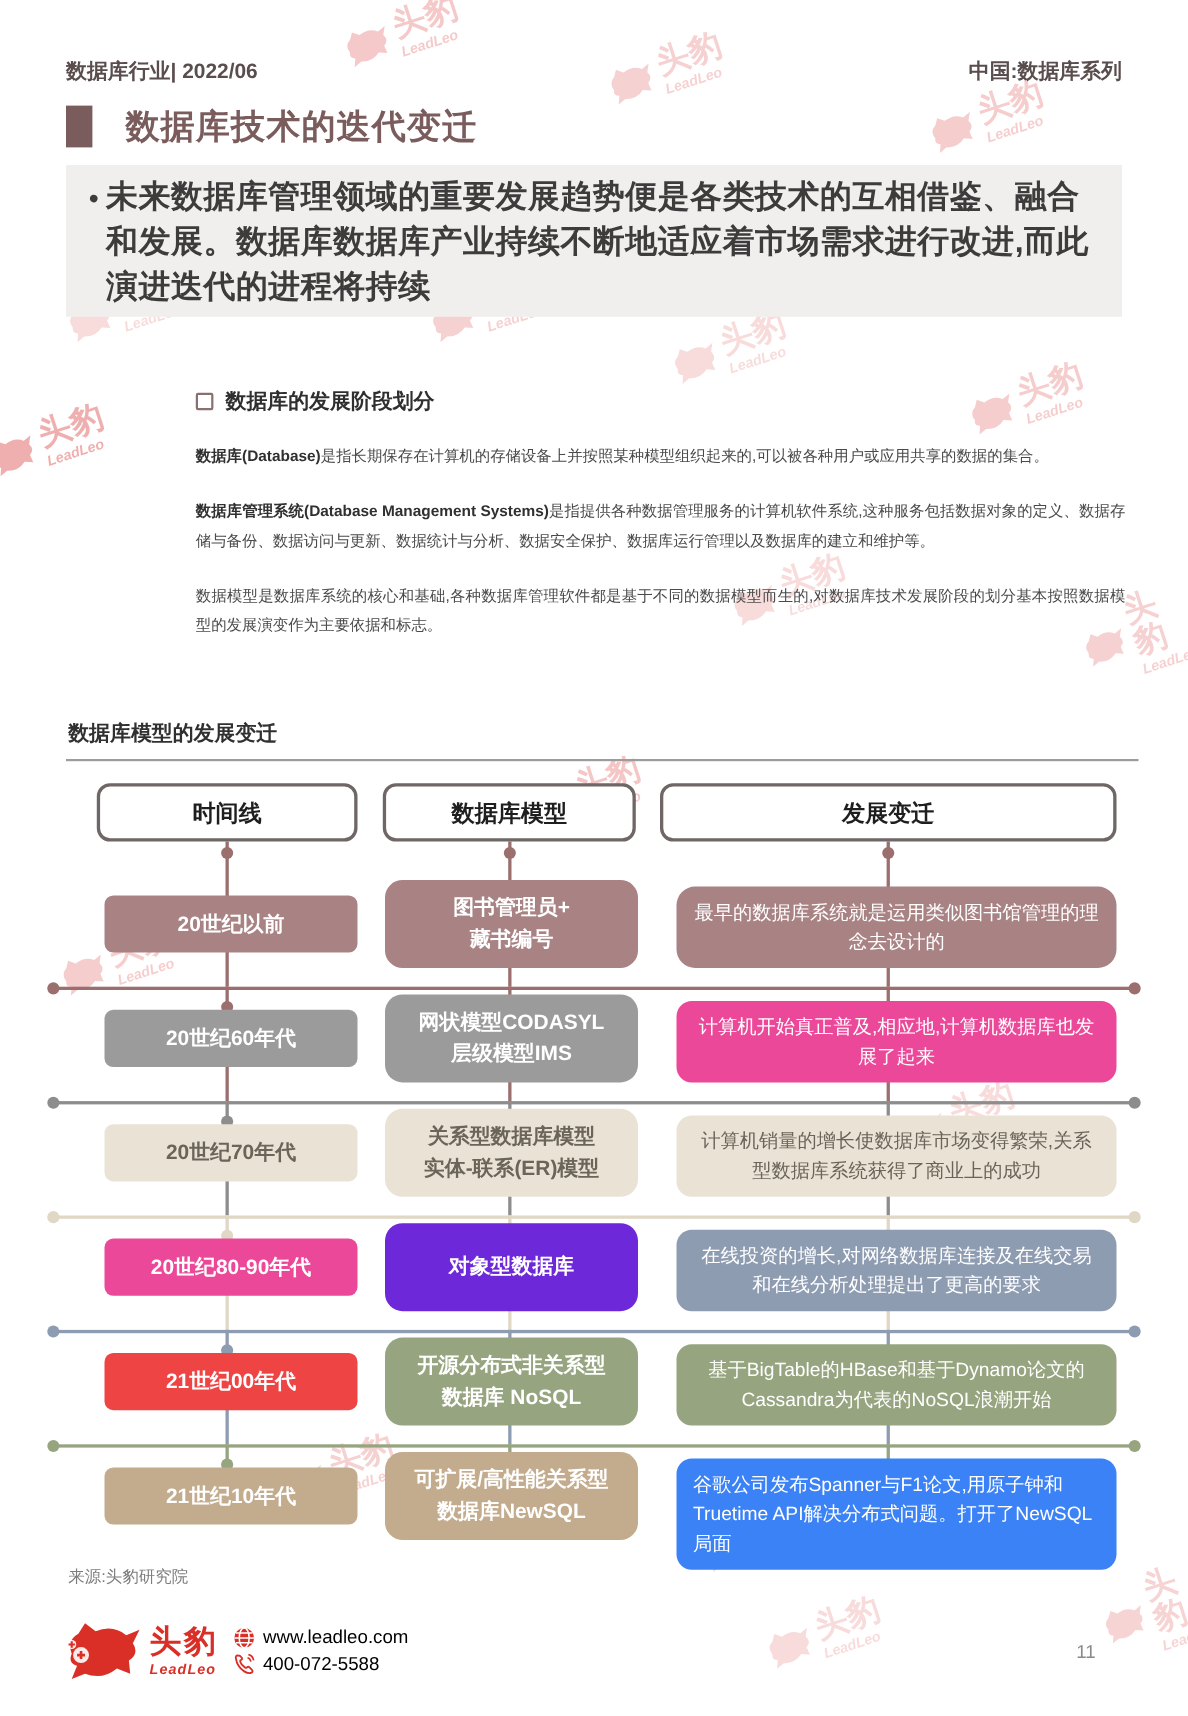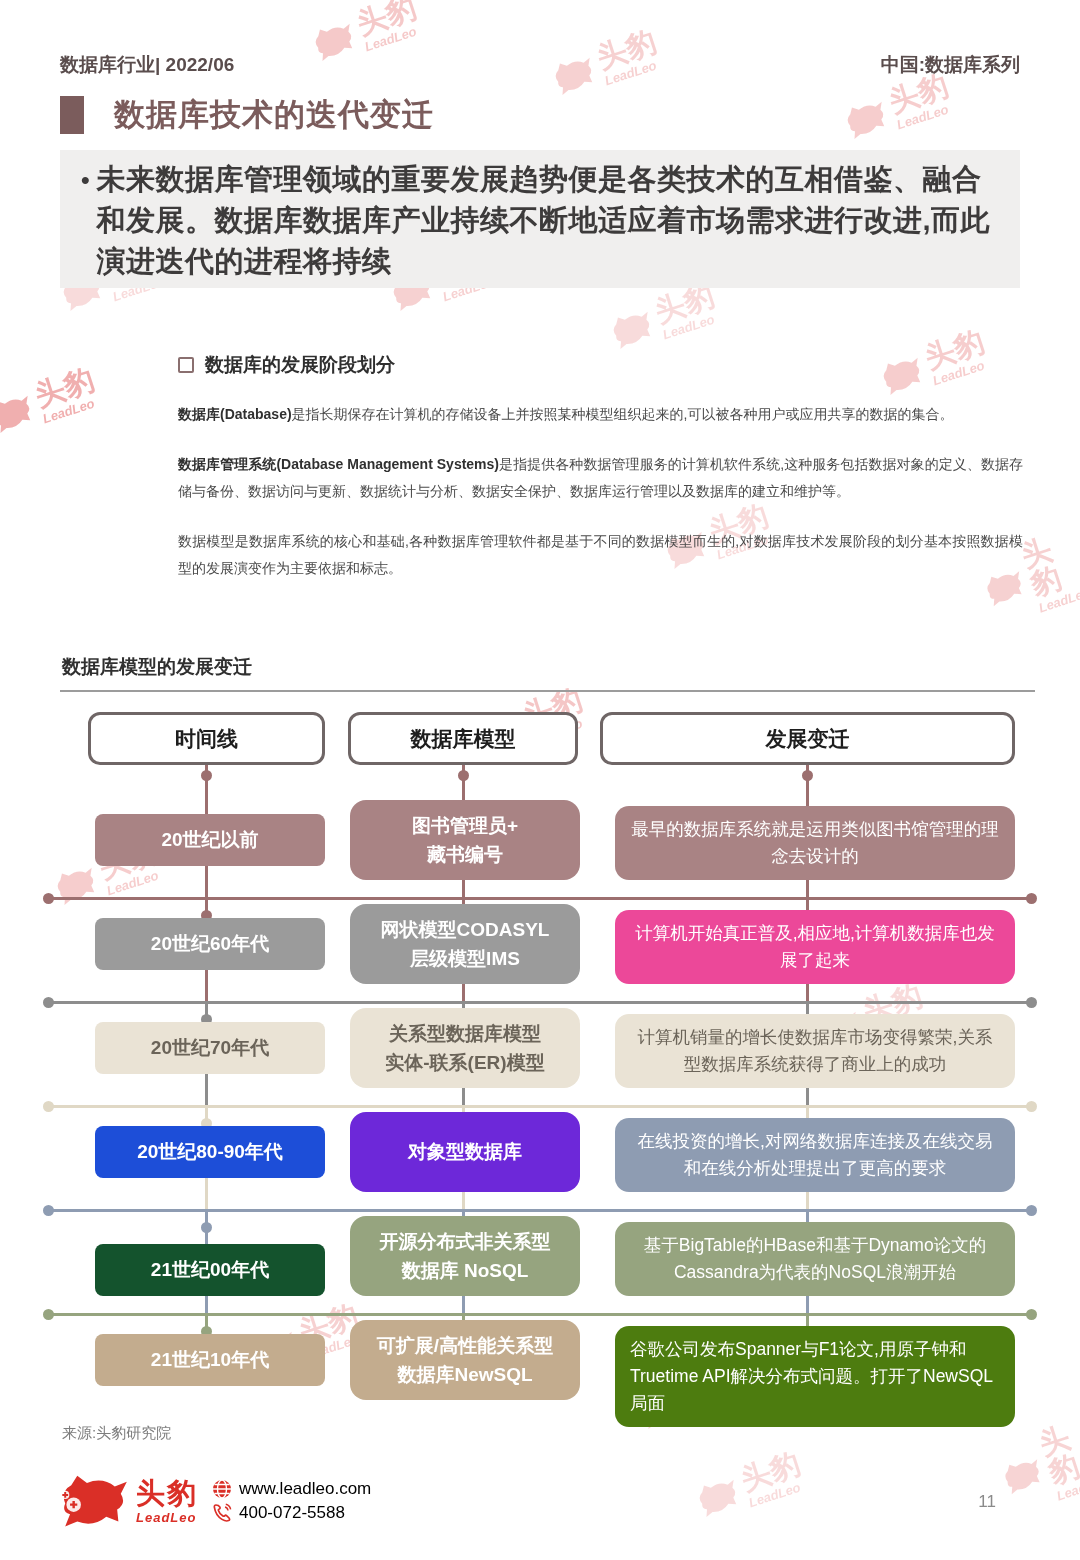--- a/index.html
+++ b/index.html
@@ -289,45 +289,45 @@
       <div class="nd" style="left: 1026px; top: 401px; background: rgb(224, 216, 197);"></div>
       <div class="sep" style="top: 509px; background: rgb(142, 156, 178);"></div>
       <div class="nd" style="left: 43px; top: 505px; background: rgb(142, 156, 178);"></div>
       <div class="nd" style="left: 1026px; top: 505px; background: rgb(142, 156, 178);"></div>
       <div class="sep" style="top: 613px; background: rgb(150, 164, 127);"></div>
       <div class="nd" style="left: 43px; top: 609px; background: rgb(150, 164, 127);"></div>
       <div class="nd" style="left: 1026px; top: 609px; background: rgb(150, 164, 127);"></div>
       <div class="tbox" style="top: 114px; background: rgb(169, 131, 132); color: rgb(255, 255, 255);">20世纪以前</div>
       <div class="mbox" style="top: 100px; background: rgb(169, 131, 132); color: rgb(255, 255, 255);">图书管理员+
 藏书编号</div>
-      <div class="dbox" style="top: 106px; background: rgb(169, 131, 132); color: rgb(255, 255, 255);">最早的数据库系统就是运用类似图书馆管理的理念去设计的</div>
+      <div class="dbox" style="top: 106px; background: rgb(169, 131, 132); color: rgb(255, 255, 255); border-radius: 17px;">最早的数据库系统就是运用类似图书馆管理的理念去设计的</div>
       <div class="nd" style="left: 201px; top: 210px; background: rgb(156, 111, 111);"></div>
       <div class="tbox" style="top: 218px; background: rgb(155, 155, 155); color: rgb(255, 255, 255);">20世纪60年代</div>
       <div class="mbox" style="top: 204px; background: rgb(155, 155, 155); color: rgb(255, 255, 255);">网状模型CODASYL
 层级模型IMS</div>
       <div class="dbox" style="top: 210px; background: #ec4899; color: rgb(255, 255, 255);">计算机开始真正普及,相应地,计算机数据库也发展了起来</div>
       <div class="nd" style="left: 201px; top: 314px; background: rgb(141, 141, 141);"></div>
       <div class="tbox" style="top: 322px; background: rgb(234, 227, 213); color: rgb(107, 100, 89);">20世纪70年代</div>
       <div class="mbox" style="top: 308px; background: rgb(234, 227, 213); color: rgb(107, 100, 89);">关系型数据库模型
 实体-联系(ER)模型</div>
       <div class="dbox" style="top: 314px; background: rgb(234, 227, 213); color: rgb(107, 100, 89);">计算机销量的增长使数据库市场变得繁荣,关系型数据库系统获得了商业上的成功</div>
       <div class="nd" style="left: 201px; top: 418px; background: rgb(224, 216, 197);"></div>
-      <div class="tbox" style="top: 426px; background: #1d4ed8; color: rgb(255, 255, 255);">20世纪80-90年代</div>
+      <div class="tbox" style="top: 426px; background: #ec4899; color: rgb(255, 255, 255);">20世纪80-90年代</div>
       <div class="mbox" style="top: 412px; background: #6d28d9; color: rgb(255, 255, 255);">对象型数据库</div>
       <div class="dbox" style="top: 418px; background: rgb(142, 156, 178); color: rgb(255, 255, 255);">在线投资的增长,对网络数据库连接及在线交易和在线分析处理提出了更高的要求</div>
       <div class="nd" style="left: 201px; top: 522px; background: rgb(142, 156, 178);"></div>
-      <div class="tbox" style="top: 544px; background: #14532d; color: rgb(255, 255, 255);">21世纪00年代</div>
+      <div class="tbox" style="top: 530px; background: #ef4444; color: rgb(255, 255, 255);">21世纪00年代</div>
       <div class="mbox" style="top: 516px; background: rgb(150, 164, 127); color: rgb(255, 255, 255);">开源分布式非关系型
 数据库 NoSQL</div>
       <div class="dbox" style="top: 522px; background: rgb(150, 164, 127); color: rgb(255, 255, 255);">基于BigTable的HBase和基于Dynamo论文的Cassandra为代表的NoSQL浪潮开始</div>
       <div class="nd" style="left: 201px; top: 626px; background: rgb(150, 164, 127);"></div>
       <div class="tbox" style="top: 634px; background: rgb(195, 172, 142); color: rgb(255, 255, 255);">21世纪10年代</div>
       <div class="mbox" style="top: 620px; background: rgb(195, 172, 142); color: rgb(255, 255, 255);">可扩展/高性能关系型
 数据库NewSQL</div>
-      <div class="dbox" style="top: 626px; background: #4d7c0f; color: rgb(255, 255, 255); text-align: left; justify-content: flex-start;">谷歌公司发布Spanner与F1论文,用原子钟和Truetime API解决分布式问题。打开了NewSQL局面</div>
+      <div class="dbox" style="top: 626px; background: #3b82f6; color: rgb(255, 255, 255); text-align: left; justify-content: flex-start;">谷歌公司发布Spanner与F1论文,用原子钟和Truetime API解决分布式问题。打开了NewSQL局面</div>
     </div>
 
   <div class="source">来源:头豹研究院</div>
 
   <div class="footer">
     <svg width="74" height="58" viewBox="0 0 60 48">
       <path d="M7 26 Q3 16 12 11 L17 3 L25 9 Q38 4 48 12 L58 8 L53 18 Q58 26 50 31 L51 41 L41 37 Q30 46 17 41 L7 45 L11 35 Q4 33 7 26 Z" fill="#da2f27"></path>
       <circle cx="14" cy="27" r="6" fill="#fff" opacity="0.9"></circle>
       <path d="M11 27 L17 27 M14 24 L14 30" stroke="#da2f27" stroke-width="2"></path>
       <circle cx="7" cy="19" r="3.4" fill="#fff" opacity="0.9"></circle>

